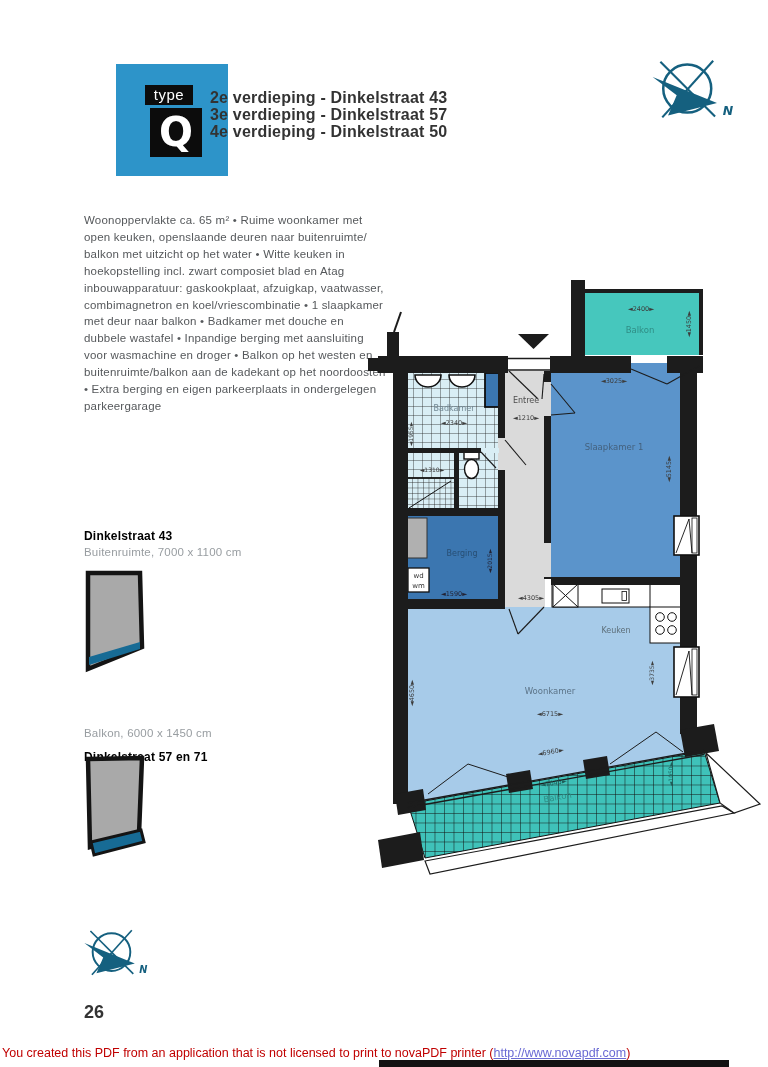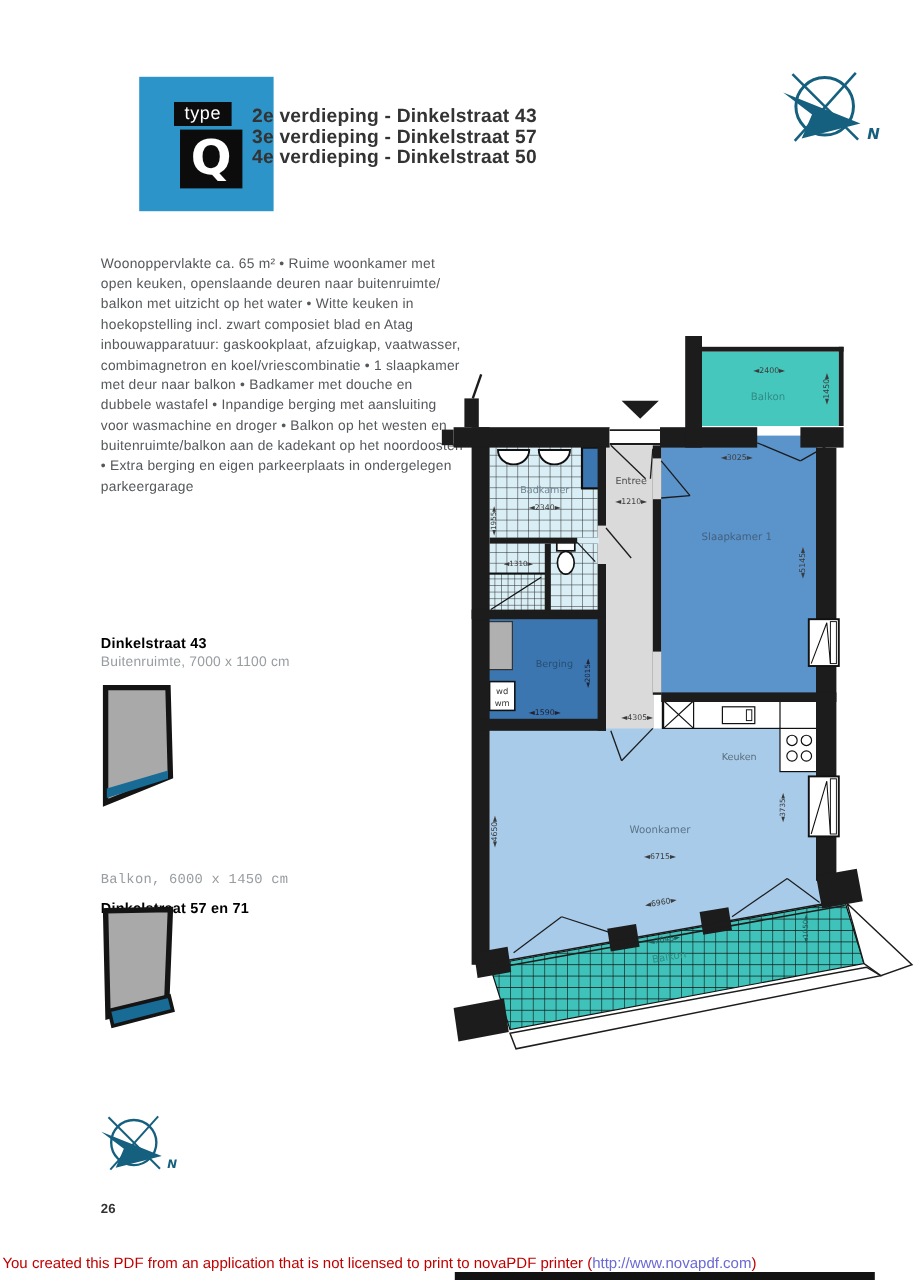--- a/index.html
+++ b/index.html
@@ -21,26 +21,26 @@
   .header{left:210px;top:89px;font-size:16px;font-weight:bold;color:#333;line-height:17px;letter-spacing:.2px;}
 
   
   .desc{left:84px;top:212px;width:302px;font-size:11.5px;line-height:16.9px;color:#55585b;letter-spacing:.2px;}
 
   .sec-title{font-size:12px;font-weight:bold;color:#000000;letter-spacing:.2px;text-align:center;}
   .sec-sub{font-size:11.5px;color:#989da1;letter-spacing:.2px;}
   .sec1-title{left:84px;top:529px;}
   .sec1-sub{left:84px;top:546px;}
   .sec2-title{left:84px;top:750px;}
-  .sec2-sub{left:84px;top:727px;font-family:Liberation Mono, monospace;}
-
-  .pagenum{left:84px;top:1002px;font-size:11px;font-weight:bold;color:#333;}
+  .sec2-sub{left:84px;top:727px;}
+
+  .pagenum{left:84px;top:1002px;font-size:18px;font-weight:bold;color:#333;}
 
   .footer{left:2px;top:1046px;width:766px;font-size:12.5px;color:#c00000;white-space:nowrap;}
-  .footer a{color:#6a6ad4;cursor:pointer;}
+  .footer a{color:#6a6ad4;text-decoration:underline;cursor:pointer;}
 
   .bottombar{left:379px;top:1060px;width:350px;height:7px;background:#121212;}
 
   svg text{font-family:"DejaVu Sans", sans-serif;}
 </style>
 </head>
 <body>
 
 <div class="abs logo">
   <div class="word">type</div>

